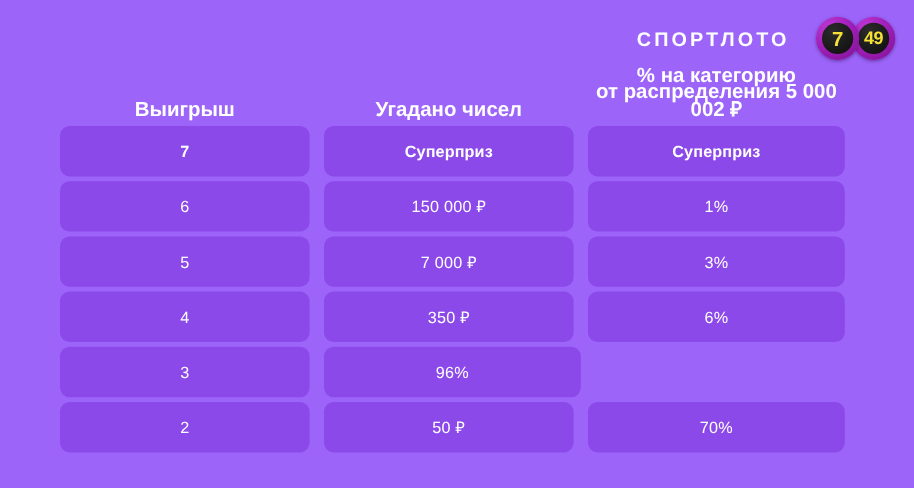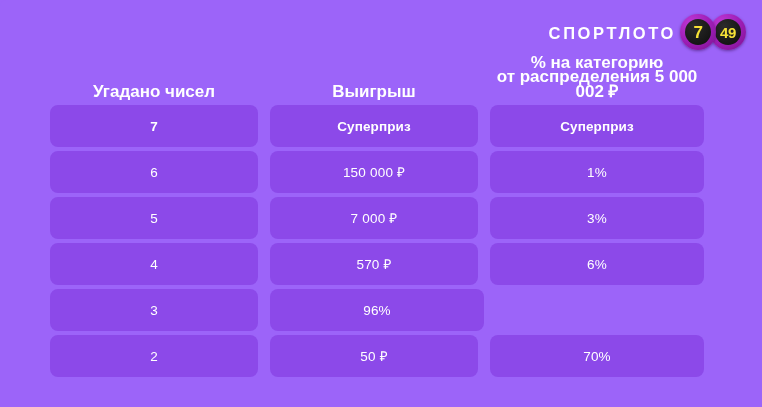--- a/index.html
+++ b/index.html
@@ -36,21 +36,21 @@
     height: 36px;
   }
   .logo-word {
     color: #ffffff;
     font-size: 16.5px;
     font-weight: bold;
     letter-spacing: 2.6px;
     line-height: 1;
     text-transform: uppercase;
     white-space: nowrap;
-    margin-right: 4px;
+    margin-right: 22px;
     padding-top: 2px;
   }
   .balls {
     position: relative;
     width: 66px;
     height: 36px;
   }
   .ball {
     position: absolute;
     top: 0;
@@ -155,25 +155,25 @@
         <div class="ball-inner">
           <span class="ball-num">49</span>
         </div>
       </div>
     </div>
   </div>
 
   <div class="table">
 
     <div class="thead">
+      <div class="th col-2">
+        <div>Выигрыш</div>
+      </div>
       <div class="th col-1">
         <div>Угадано чисел</div>
-      </div>
-      <div class="th col-2">
-        <div>Выигрыш</div>
       </div>
       <div class="th col-3">
         <div>% на категорию</div>
         <div>от распределения 5 000 002 ₽</div>
       </div>
     </div>
 
     <div class="tbody">
 
       <div class="tr">
@@ -189,21 +189,21 @@
       </div>
 
       <div class="tr">
         <div class="td col-1">5</div>
         <div class="td col-2">7 000 ₽</div>
         <div class="td col-3">3%</div>
       </div>
 
       <div class="tr">
         <div class="td col-1">4</div>
-        <div class="td col-2">570 ₽</div>
+        <div class="td col-2">350 ₽</div>
         <div class="td col-3">6%</div>
       </div>
 
       <div class="tr">
         <div class="td col-1">3</div>
         <div class="td col-3">96%</div>
       </div>
 
       <div class="tr">
         <div class="td col-1">2</div>

